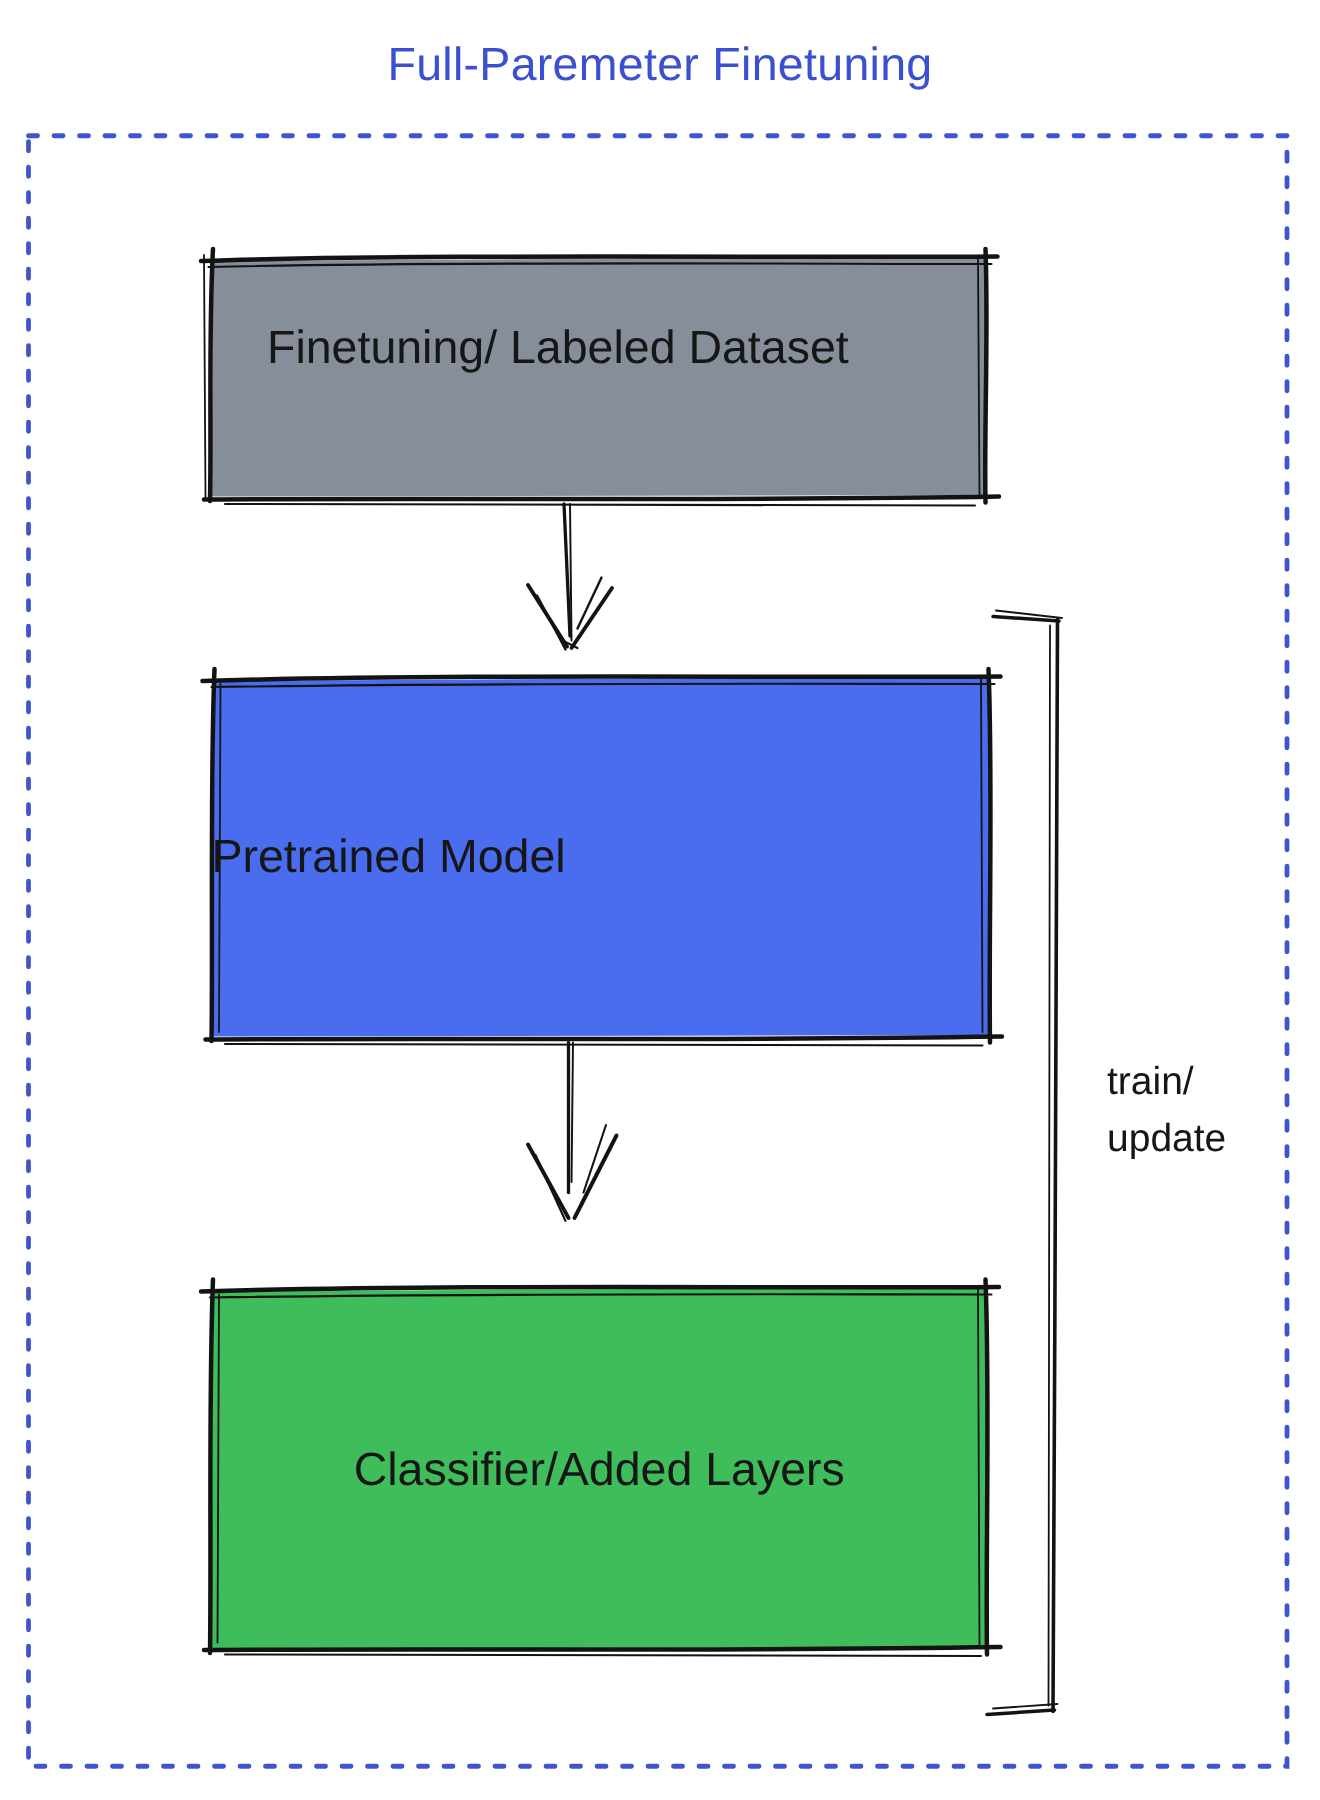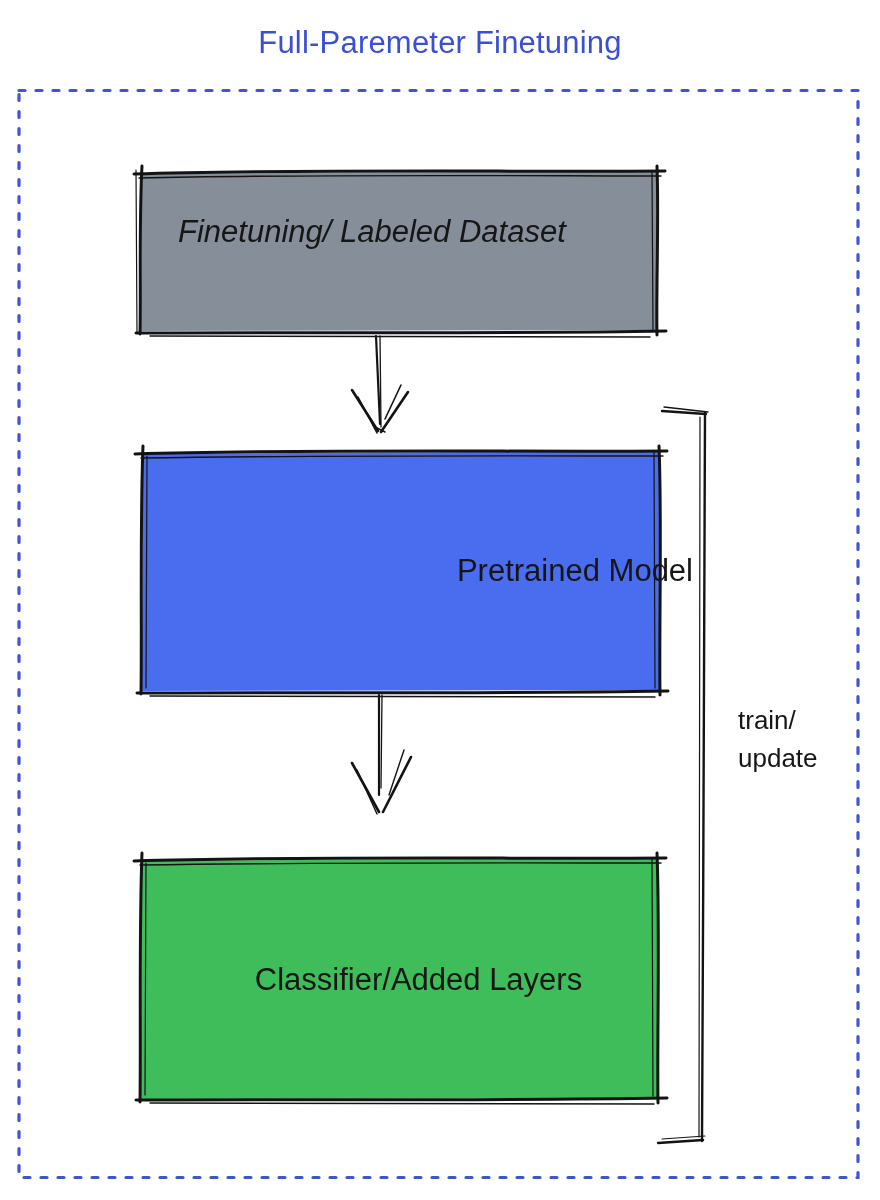--- a/index.html
+++ b/index.html
@@ -39,35 +39,32 @@
   .box-label {
     position: absolute;
     font-size: 31px;
     line-height: 37px;
     color: var(--ink-text, #161616);
     white-space: nowrap;
   }
   .label-dataset {
     left: 178px;
     top: 213px;
-    font-style: italic;
   }
   .label-pretrained {
     left: 141px;
     top: 552px;
     width: 520px;
-    text-align: right;
-    padding-left: 32px;
+    text-align: left;
   }
   .label-classifier {
     left: 140px;
     top: 961px;
     width: 519px;
     text-align: center;
-    margin-left: 19px;
   }
   .bracket-label {
     position: absolute;
     left: 738px;
     top: 701px;
     font-size: 26px;
     line-height: 38px;
     color: var(--ink-text, #161616);
     white-space: nowrap;
   }

